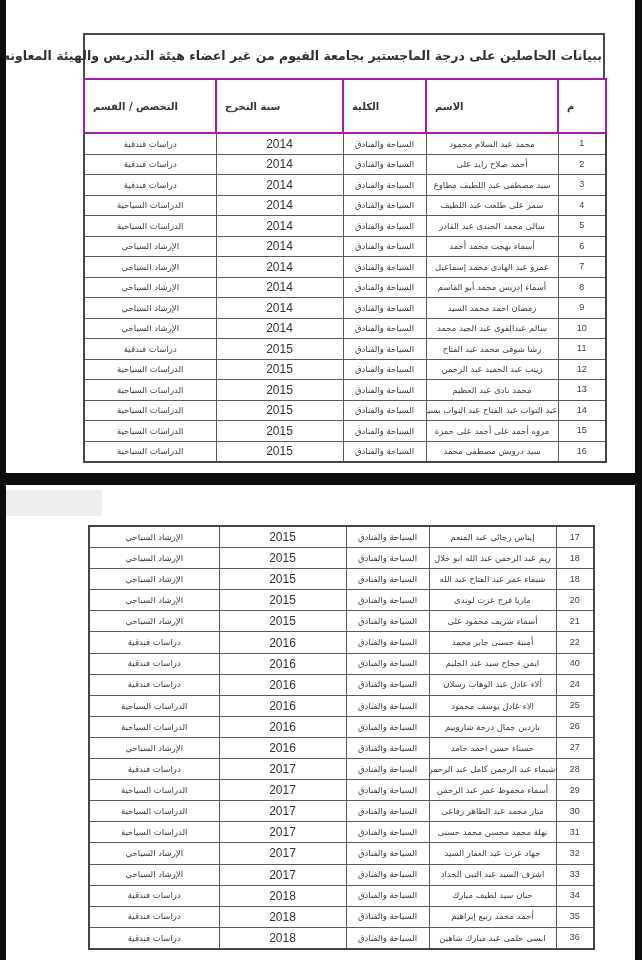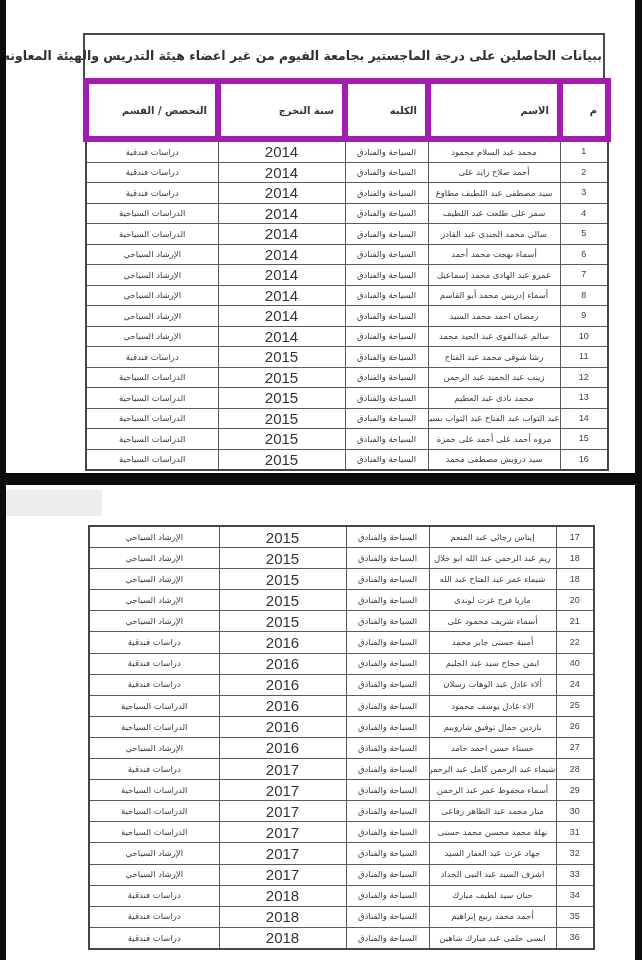--- a/index.html
+++ b/index.html
@@ -25,33 +25,33 @@
     font-size:12.5px;font-weight:bold;color:#303030;
   }
 
   table.doc-table{
     position:absolute;border-collapse:collapse;table-layout:fixed;
     direction:rtl;background:#fff;z-index:2;
   }
   #table1{left:83px;top:78px;width:522px;border:2px solid #454545;}
   #table2{left:88px;top:525px;width:505px;border:2px solid #454545;}
   .doc-table th{
-    border:6px solid #a21caf;height:36px;
+    border:2px solid #a21caf;height:36px;
     font-size:10px;font-weight:bold;color:#353535;
-    text-align:right;vertical-align:middle;padding:8px;
+    text-align:left;vertical-align:middle;padding:8px;
   }
   .doc-table td{
     border:1px solid #5a5a5a;
     font-size:8.5px;color:#3c3c3c;
     text-align:center;vertical-align:middle;
     padding:0;white-space:nowrap;overflow:hidden;line-height:1;
   }
   #table1 td{height:19.5px;}
   #table2 td{height:20.1px;}
-  .doc-table td.year-cell{font-size:15px;color:#333;font-family:"Liberation Sans",sans-serif;}
+  .doc-table td.year-cell{font-size:12px;color:#333;font-family:"Liberation Sans",sans-serif;}
   .doc-table td.num-cell{font-size:9px;font-family:"Liberation Sans",sans-serif;}
 </style>
 </head>
 <body>
 
 <div class="edge-bar left"></div>
 <div class="edge-bar right"></div>
 <div class="page-divider"></div>
 <div class="scan-shadow"></div>
 
@@ -259,21 +259,21 @@
       </tr>
       <tr>
         <td class="num-cell">25</td>
         <td>الاء عادل يوسف محمود</td>
         <td>السياحة والفنادق</td>
         <td class="year-cell">2016</td>
         <td>الدراسات السياحية</td>
       </tr>
       <tr>
         <td class="num-cell">26</td>
-        <td>ناردين جمال توفيق شاروبيم</td>
+        <td>ناردين جمال درجة شاروبيم</td>
         <td>السياحة والفنادق</td>
         <td class="year-cell">2016</td>
         <td>الدراسات السياحية</td>
       </tr>
       <tr>
         <td class="num-cell">27</td>
         <td>حسناء حسن احمد حامد</td>
         <td>السياحة والفنادق</td>
         <td class="year-cell">2016</td>
         <td>الإرشاد السياحي</td>

